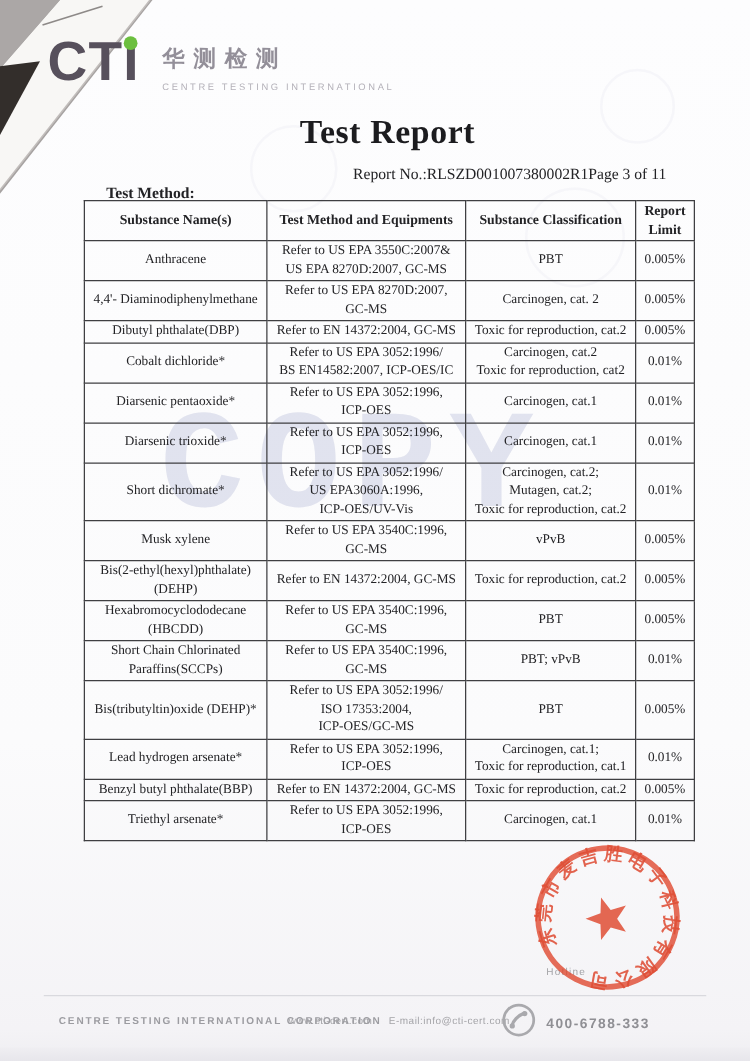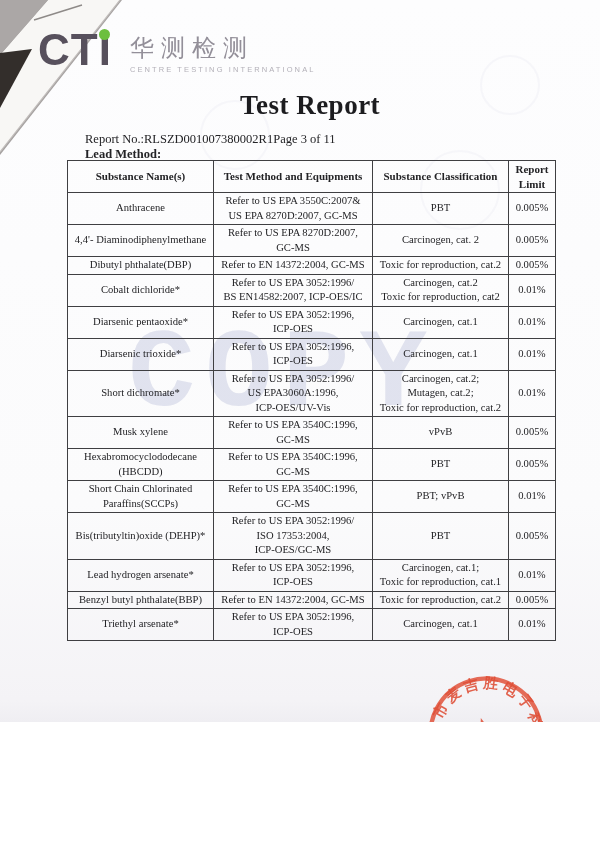--- a/index.html
+++ b/index.html
@@ -1,49 +1,49 @@
 <!DOCTYPE html>
 <html><head>
 <meta charset="utf-8">
 <style>
   * { margin:0; padding:0; box-sizing:border-box; }
   html,body { background:#ffffff; }
   .page {
-    position:relative; width:600px; height:722px; overflow:hidden;
+    position:relative; width:600px; height:849px; overflow:hidden;
     background:linear-gradient(180deg,#fdfdfe 0%, #fbfbfc 70%, #f4f3f6 97%, #efeef2 100%);
     font-family:"Liberation Serif", serif; color:#232326;
   }
   
   .bgring { position:absolute; border:2px solid #f0f1f5; border-radius:50%; opacity:.55; }
 
   
   .corner { position:absolute; top:0; left:0; }
 
   
   .logo { position:absolute; top:28px; left:38px; display:flex; align-items:flex-start; }
   .logo-cti {
     position:relative; font-family:"Liberation Sans", sans-serif; font-weight:bold;
     font-size:44px; line-height:44px; letter-spacing:1px; color:#57505c;
   }
   .logo-dot { position:absolute; top:1px; right:2px; width:11px; height:11px; border-radius:50%; background:#6cbf3f; }
   .logo-right { margin-left:18px; padding-top:6px; }
   .logo-cn {
-    font-family:"DejaVu Sans", sans-serif; font-size:24px; line-height:28px;
-    letter-spacing:7px; color:#938f99; font-weight:normal;
+    font-family:"DejaVu Sans", sans-serif; font-size:18px; line-height:28px;
+    letter-spacing:7px; color:#938f99; font-weight:bold;
   }
   .logo-sub {
     margin-top:3px; font-family:"Liberation Sans", sans-serif; font-size:7.5px;
     letter-spacing:2.1px; color:#b3b0b8;
   }
 
   .title {
     position:absolute; top:90px; left:0; width:620px; text-align:center;
     font-size:27px; font-weight:bold; color:#1c1c1f; letter-spacing:.5px;
   }
-  .meta-row { position:absolute; top:132px; left:85px; width:448px; display:flex; justify-content:flex-start; font-size:12.5px; }
+  .meta-row { position:absolute; top:132px; left:85px; width:448px; display:flex; justify-content:flex-end; font-size:12.5px; }
   .test-method { position:absolute; top:147px; left:85px; font-size:12.5px; font-weight:bold; }
 
   
   .copy-mark {
     position:absolute; top:312px; left:128px; z-index:0;
     font-family:Liberation Mono, monospace; font-weight:bold;
     font-size:112px; letter-spacing:10px; color:rgba(173,180,210,0.34);
   }
 
   table.report {
@@ -98,21 +98,21 @@
       <div class="logo-cn">华测检测</div>
       <div class="logo-sub">CENTRE TESTING INTERNATIONAL</div>
     </div>
   </div>
 
   <div class="title">Test Report</div>
   <div class="meta-row">
     <span>Report No.:RLSZD001007380002R1</span>
     <span>Page 3 of 11</span>
   </div>
-  <div class="test-method">Lead Method:</div>
+  <div class="test-method">Test Method:</div>
 
   <div class="copy-mark">COPY</div>
 
   <table class="report">
     <colgroup>
       <col style="width:146px">
         <col style="width:159px">
         <col style="width:136px">
         <col style="width:47px">
     </colgroup>
@@ -178,20 +178,27 @@
           <td>0.01%</td>
         </tr>
         <tr>
           <td>Musk xylene</td>
           <td>Refer to US EPA 3540C:1996,
 GC-MS</td>
           <td>vPvB</td>
           <td>0.005%</td>
         </tr>
         <tr>
+          <td>Bis(2-ethyl(hexyl)phthalate)
+(DEHP)</td>
+          <td>Refer to EN 14372:2004, GC-MS</td>
+          <td>Toxic for reproduction, cat.2</td>
+          <td>0.005%</td>
+        </tr>
+        <tr>
           <td>Hexabromocyclododecane
 (HBCDD)</td>
           <td>Refer to US EPA 3540C:1996,
 GC-MS</td>
           <td>PBT</td>
           <td>0.005%</td>
         </tr>
         <tr>
           <td>Short Chain Chlorinated
 Paraffins(SCCPs)</td>

